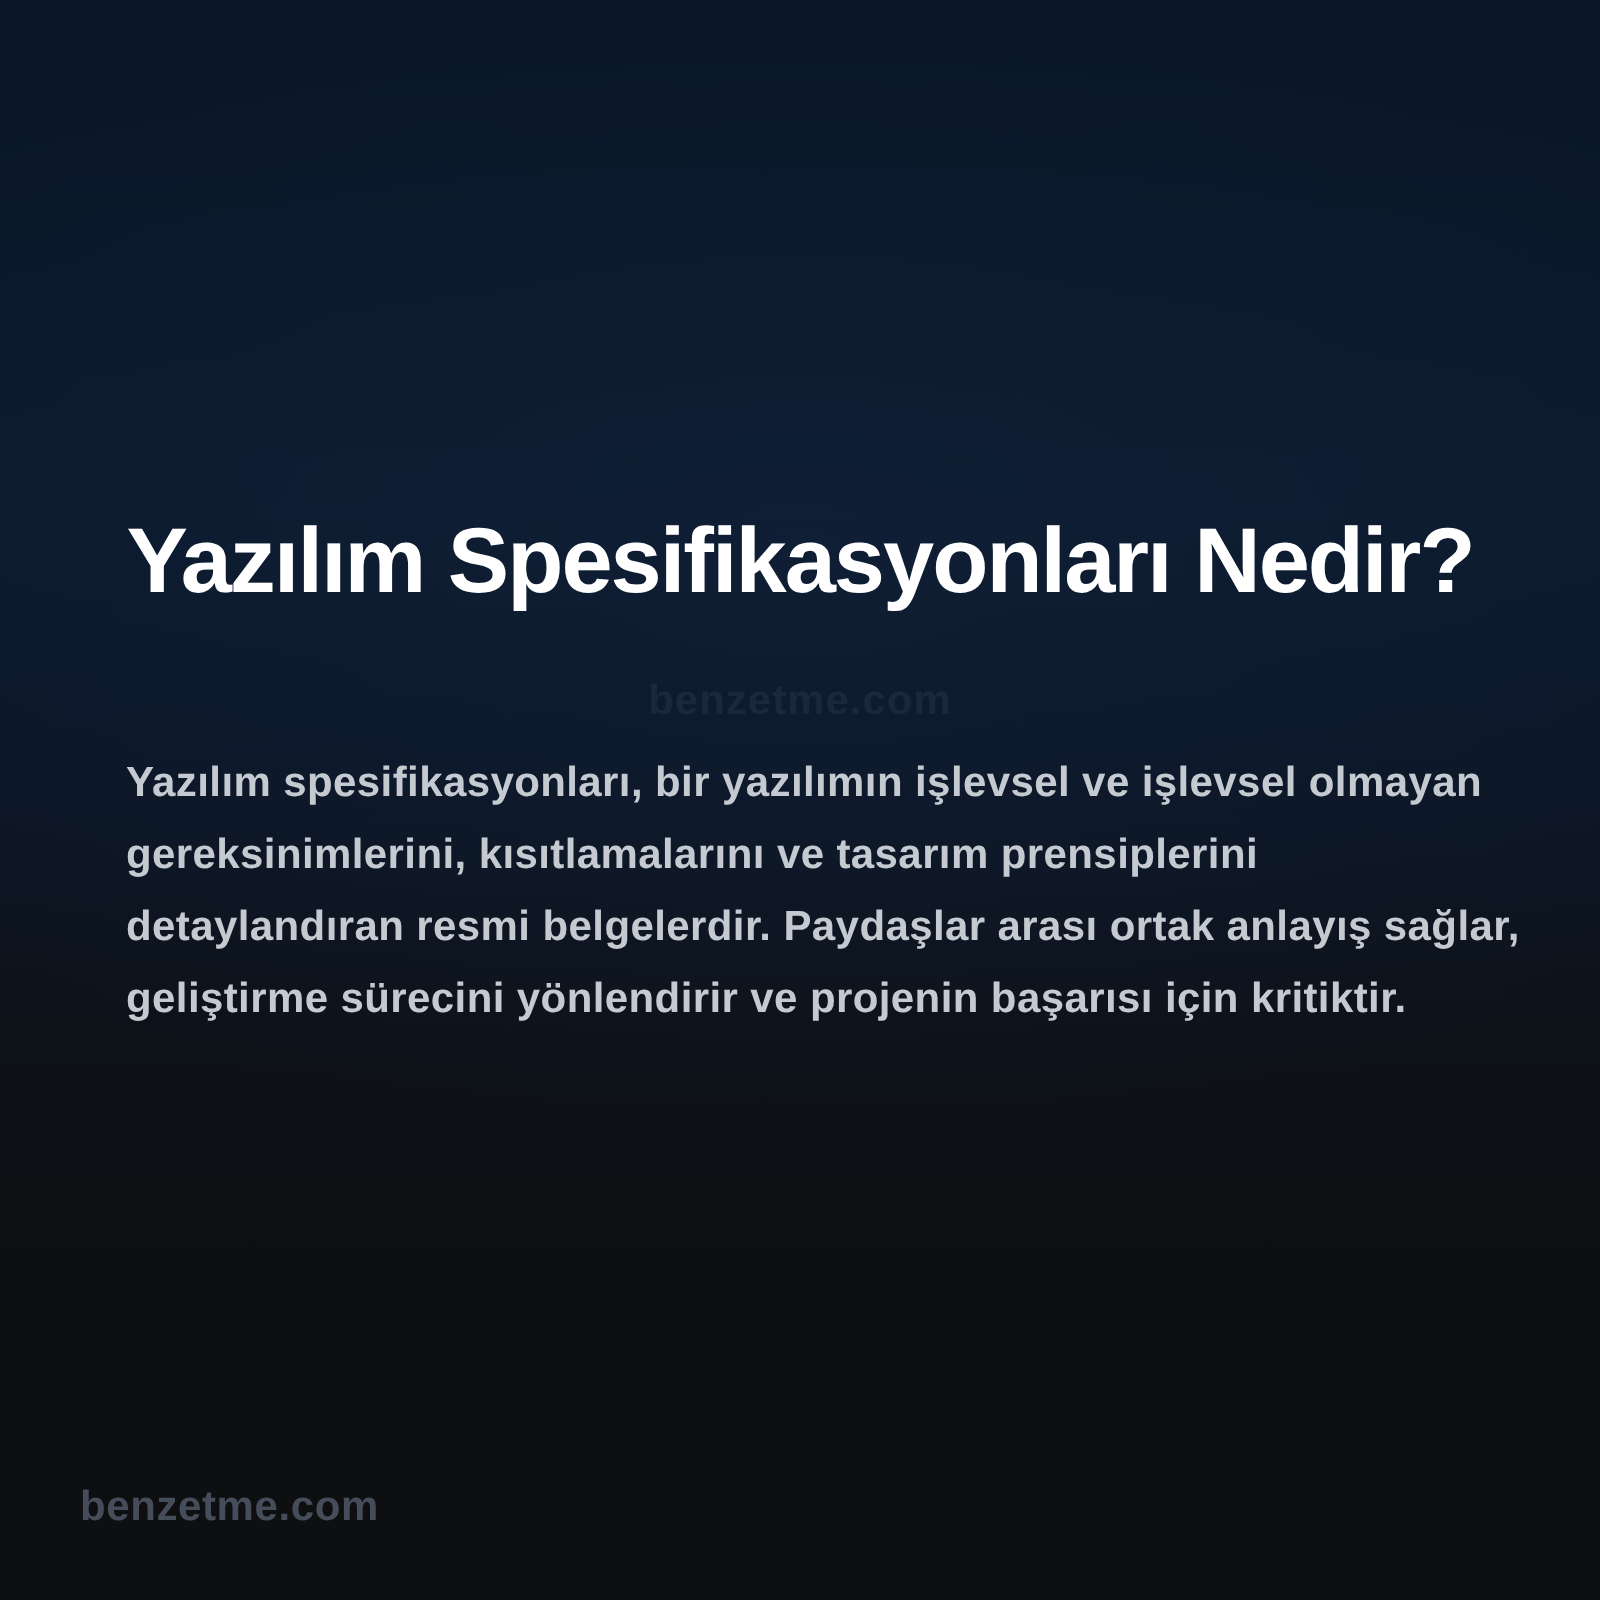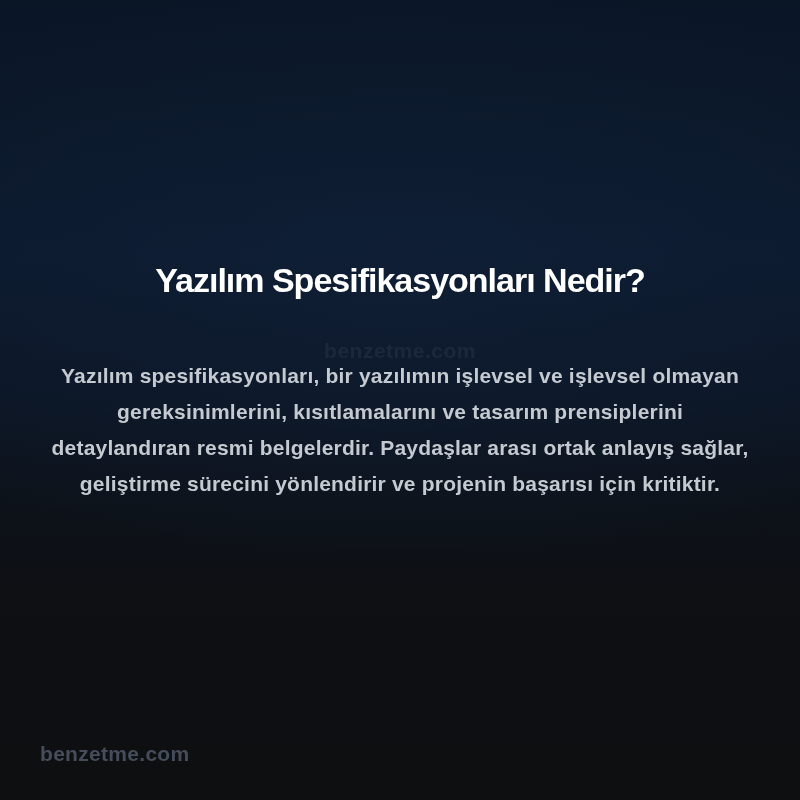--- a/index.html
+++ b/index.html
@@ -18,21 +18,21 @@
       linear-gradient(180deg, #0a1626 0%, #0b182a 18%, #0c1a2e 32%, #0c1626 48%, #0d1219 64%, #0e0f12 78%, #0e0f11 100%);
   }
   .title {
     position: absolute;
     top: 256px;
     left: 0;
     width: 100%;
     margin: 0;
     text-align: center;
     color: #ffffff;
-    font-size: 34px;
+    font-size: 46px;
     line-height: 48px;
     font-weight: 700;
     letter-spacing: -1px;
   }
   .watermark-center {
     position: absolute;
     top: 338px;
     left: 0;
     width: 100%;
     text-align: center;
@@ -41,22 +41,22 @@
     line-height: 26px;
     font-weight: 700;
     letter-spacing: 0.5px;
   }
   .body-text {
     position: absolute;
     top: 358px;
     left: 50%;
     transform: translateX(-50%);
     width: 706px;
-    margin: 0;
-    text-align: center;
+    margin: 16px;
+    text-align: left;
     color: #c5cad1;
     font-size: 21px;
     line-height: 36px;
     font-weight: 700;
     letter-spacing: 0.2px;
   }
   .footer-brand {
     position: absolute;
     top: 741px;
     left: 40px;

